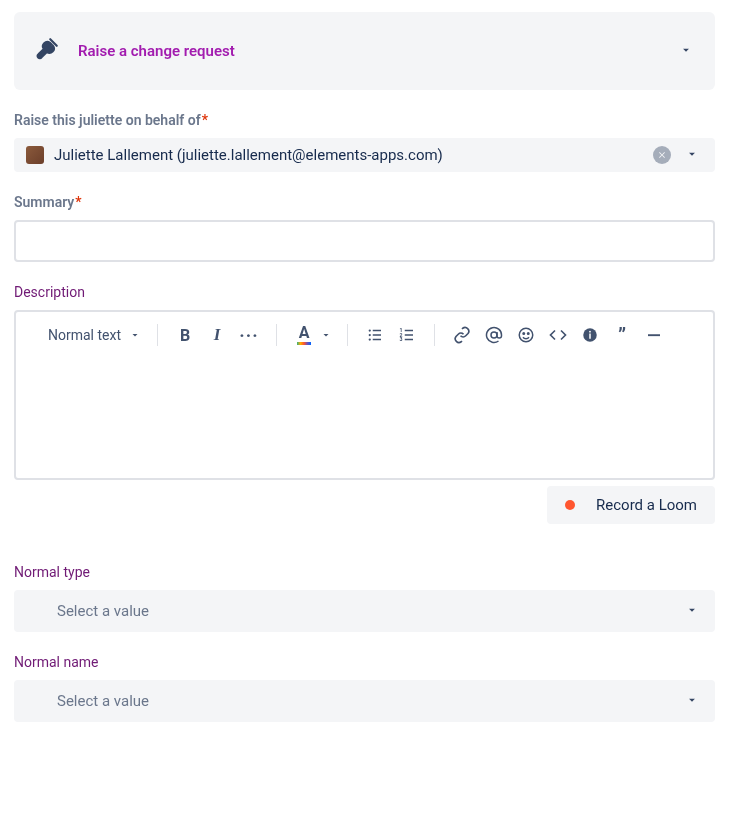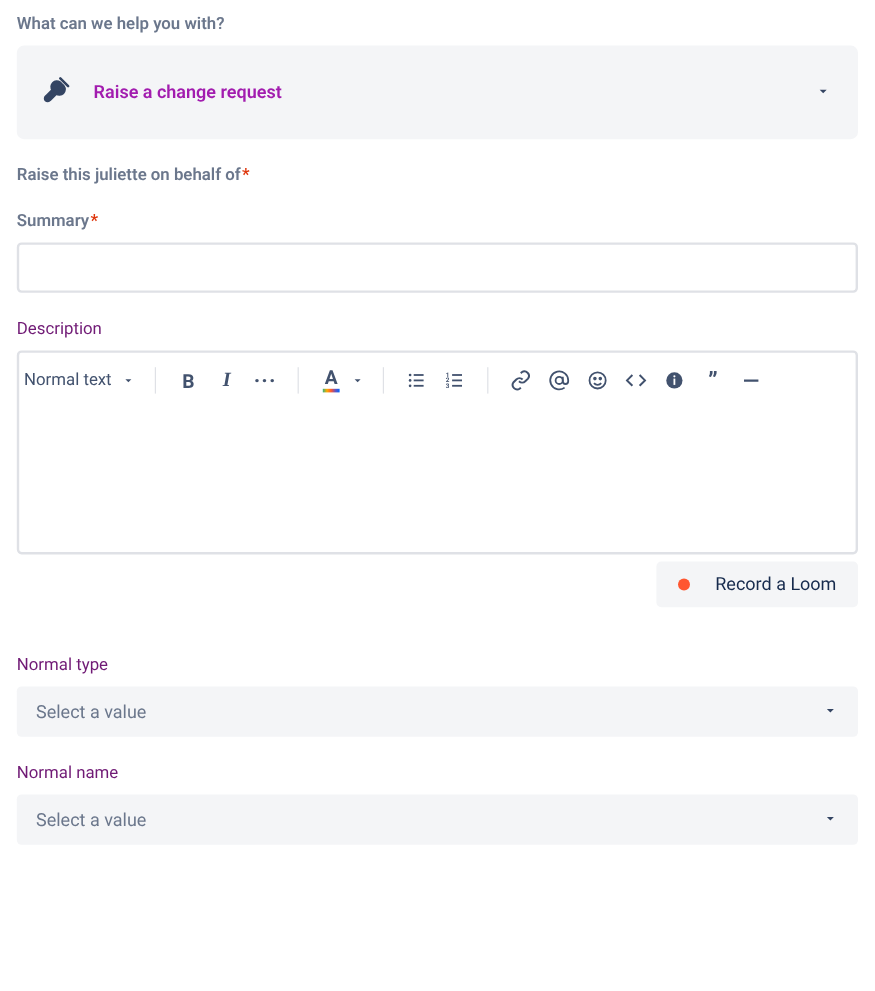--- a/index.html
+++ b/index.html
@@ -76,21 +76,21 @@
       outline: none;
     }
     .editor {
       border: 2px solid #dfe1e6;
       border-radius: 4px;
       overflow: hidden;
     }
     .toolbar {
       display: flex;
       align-items: center;
-      padding: 10px 2px;
+      padding: 10px 30px;
       gap: 6px;
     }
     .tb-sep {
       width: 1px;
       height: 22px;
       background: #dfe1e6;
       margin: 0 8px;
     }
     .tb-btn {
       display: inline-flex;
@@ -133,21 +133,21 @@
     }
     .select-box {
       background: #f4f5f7;
       border-radius: 4px;
       padding: 12px 16px;
       display: flex;
       align-items: center;
       position: relative;
       cursor: pointer;
     }
-    .select-placeholder { color: #6b778c; font-size: 15px; }
+    .select-placeholder { color: #6b778c; font-size: 15px; margin-left: 27px; }
     .select-chevron { position: absolute; right: 16px; color: #344563; }
     .label-plain {
       font-size: 14px;
       font-weight: 400;
       color: #701a75;
       margin-bottom: 10px;
     }
     .color-a {
       font-weight: 700;
       font-size: 16px;
@@ -160,40 +160,53 @@
       display: block;
       width: 14px; height: 3px;
       background: linear-gradient(90deg, #36b37e, #ffab00, #ff5630, #6554c0, #0065ff);
       margin-top: 1px;
     }
   </style>
 </head>
 <body>
 
 <div class="field">
-  <div class="label">What can we help you with?</div>
   <div class="card">
     <span class="tools-icon">
       <svg width="26" height="26" viewBox="0 0 24 24" fill="none" stroke="currentColor" stroke-width="2">
         <path d="M14.7 6.3a4 4 0 0 0-5.6 5.6l-5 5a2 2 0 1 0 2.8 2.8l5-5a4 4 0 0 0 5.6-5.6l-2.3 2.3-1.4-1.4 2.3-2.3z" fill="currentColor"></path>
         <path d="M15 3l6 6" stroke-linecap="round"></path>
       </svg>
     </span>
     <span class="card-title">Raise a change request</span>
     <span class="card-chevron">
       <svg width="14" height="14" viewBox="0 0 24 24" fill="currentColor">
           <path d="M7 10l5 5 5-5z"></path>
         </svg>
     </span>
   </div>
 </div>
 
 <div class="field">
   <div class="label">
     <span>Raise this juliette on behalf of</span><span class="required">*</span>
+  </div>
+  <div class="user-select">
+    <div class="avatar"></div>
+    <span class="user-text">Juliette Lallement (juliette.lallement@elements-apps.com)</span>
+    <span class="clear-btn">
+      <svg width="10" height="10" viewBox="0 0 24 24" fill="currentColor">
+          <path d="M19 6.41L17.59 5 12 10.59 6.41 5 5 6.41 10.59 12 5 17.59 6.41 19 12 13.41 17.59 19 19 17.59 13.41 12z"></path>
+        </svg>
+    </span>
+    <span class="user-chevron">
+      <svg width="14" height="14" viewBox="0 0 24 24" fill="currentColor">
+          <path d="M7 10l5 5 5-5z"></path>
+        </svg>
+    </span>
   </div>
 </div>
 
 <div class="field">
   <div class="label">
     <span>Summary</span><span class="required">*</span>
   </div>
   <input class="text-input" type="text" value="" style="">
 </div>
 

